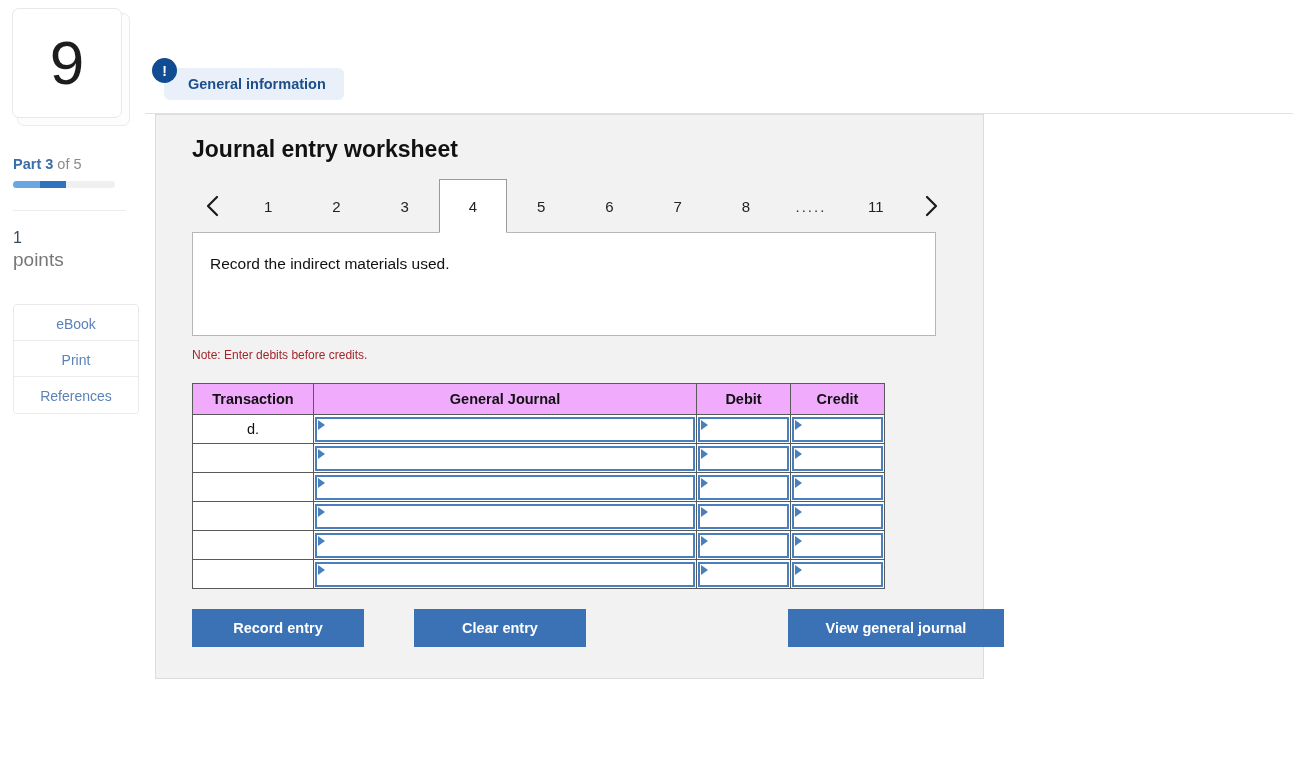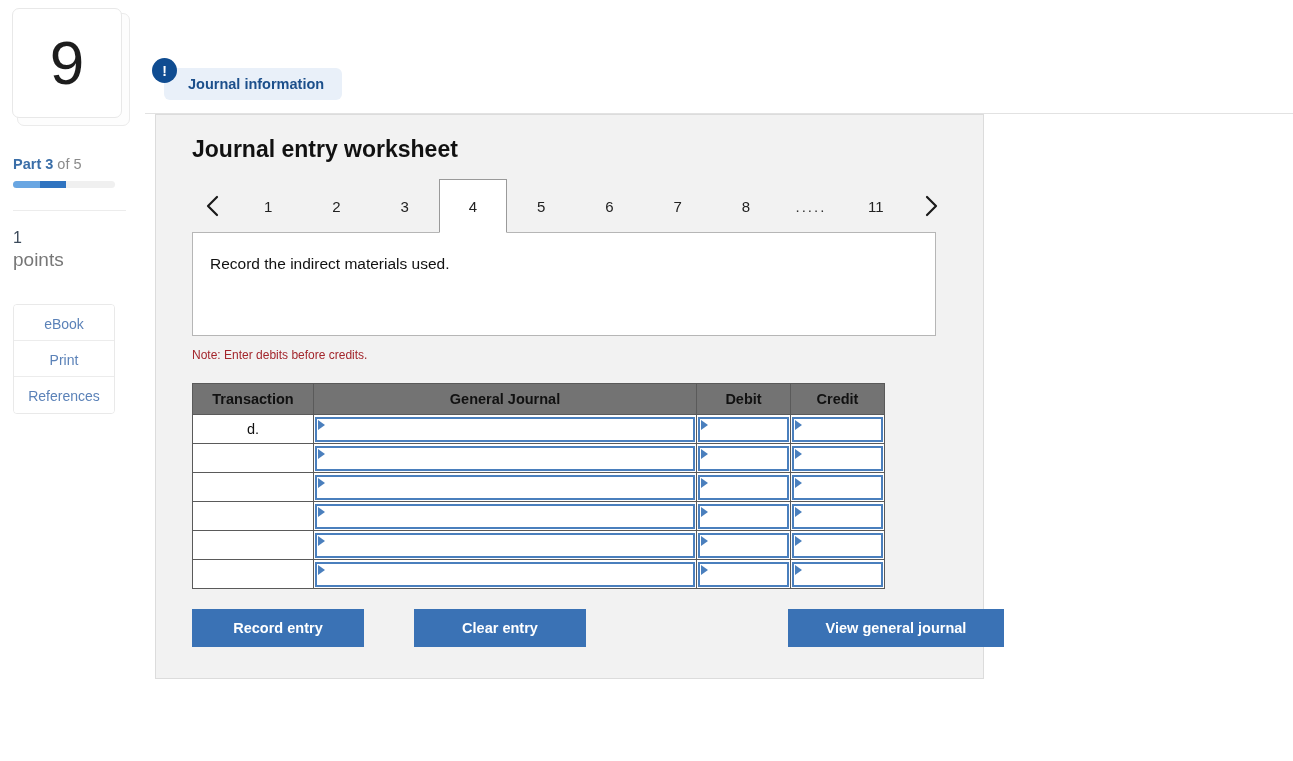--- a/index.html
+++ b/index.html
@@ -45,21 +45,21 @@
   .progress .seg2 { width: 26%; height: 100%; background: #2f73c0; }
 
   .side-divider {
     margin: 22px 0 0 13px; width: 113px; height: 1px; background: #ececec;
   }
 
   .pts-num { margin: 18px 0 0 13px; font-size: 16px; color: #3b4a5a; line-height: 1.1; }
   .pts-label { margin: 2px 0 0 13px; font-size: 19px; color: #777777; }
 
   .btn-stack {
-    margin: 33px 0 0 13px; width: 102px;
+    margin: 33px 0 0 13px; width: 126px;
     border: 1px solid #e9e9e9; border-radius: 4px; overflow: hidden;
     background: #fff;
   }
   .stack-btn {
     display: block; width: 100%; height: 36px; line-height: 36px;
     text-align: center; font-size: 14px; color: #5b82b8;
     background: #ffffff; border: 0; border-bottom: 1px solid #ececec;
     font-family: "Liberation Sans", sans-serif; cursor: pointer;
   }
   .stack-btn:last-child { border-bottom: 0; }
@@ -129,21 +129,21 @@
     font-size: 12px; color: #a3262c;
   }
 
   
   .jtable {
     position: absolute; left: 36px; top: 268px;
     width: 692px; border-collapse: collapse; table-layout: fixed;
     background: #ffffff;
   }
   .jtable th {
-    background: #737373; border: 1px solid #5a5a5a;
+    background: #f0abfc; border: 1px solid #5a5a5a;
     height: 31px; font-size: 14.5px; font-weight: bold; color: #111;
   }
   .jtable td {
     border: 1px solid #5a5a5a; height: 29px; padding: 0;
     background: #ffffff; vertical-align: middle;
   }
   .col-trans { width: 121px; }
   .col-gj { width: 383px; }
   .col-deb { width: 94px; }
   .col-cre { width: 94px; }
@@ -217,21 +217,21 @@
 
     <div class="btn-stack">
       <button class="stack-btn">eBook</button>
       <button class="stack-btn">Print</button>
       <button class="stack-btn">References</button>
     </div>
   </div>
 
   <div class="req-wrap">
     <div class="req-pill">
-      <span>Journal information</span>
+      <span>General information</span>
     </div>
     <div class="req-bang">!</div>
   </div>
 
   <div class="panel">
 
     <div class="panel-title">Journal entry worksheet</div>
 
     <div class="tabs">
       <button class="tab-arrow">

